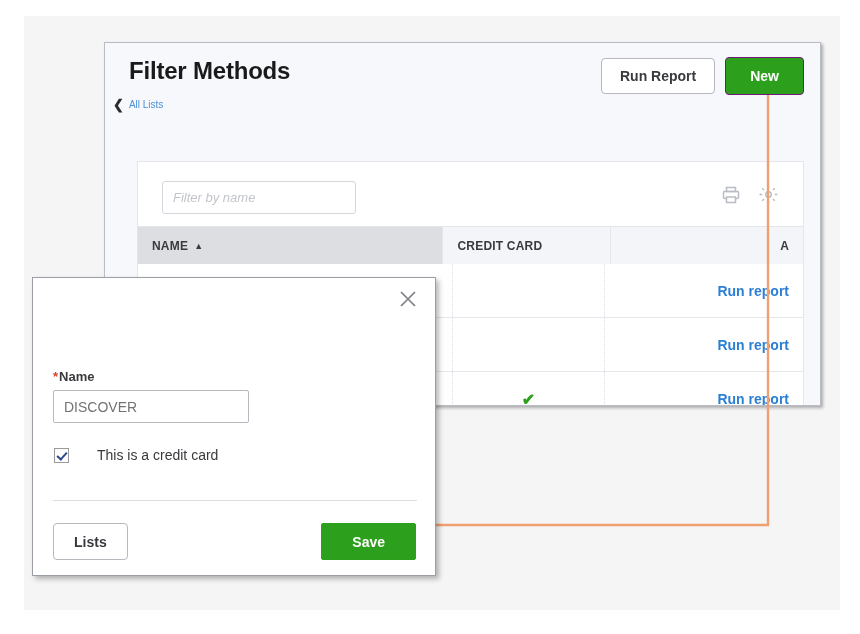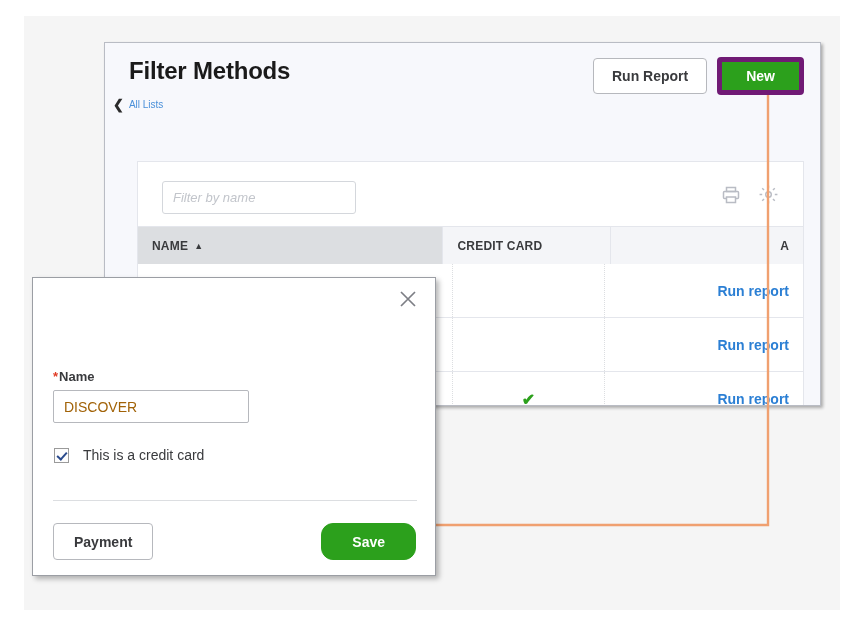--- a/index.html
+++ b/index.html
@@ -109,21 +109,21 @@
   }
   .btn-outline {
     background: #ffffff;
     border: 1px solid #b6b8bd;
     color: #393a3d;
     height: 36px;
     padding: 0 18px;
   }
   .btn-green {
     background: #2ca01c;
-    border: 5px solid #701a75;
+    border: 1px solid #701a75;
     color: #ffffff;
     height: 38px;
     padding: 0 24px;
   }
 
   
   #list-card {
     position: absolute;
     left: 32px; top: 118px;
     width: 667px; height: 246px;
@@ -259,31 +259,31 @@
   }
   .req-star { color: #e03b24; font-weight: bold; margin-right: 1px; }
   .name-input {
     position: absolute;
     left: 20px; top: 112px;
     width: 196px; height: 33px;
     border: 1px solid #b6b8bd;
     border-radius: 2px;
     font-family: "Liberation Sans", sans-serif;
     font-size: 14px;
-    color: #a16207;
+    color: #737373;
     padding: 0 10px;
     background: #ffffff;
     outline: none;
   }
   .checkbox-row {
     position: absolute;
     left: 21px; top: 169px;
     display: flex;
     align-items: center;
-    gap: 14px;
+    gap: 28px;
     cursor: pointer;
   }
   .cbox {
     width: 15px; height: 15px;
     border: 1px solid #9a9a9a;
     background: #fdfdfd;
     position: relative;
     flex: 0 0 auto;
   }
   .cbox::after {
@@ -326,21 +326,21 @@
   .btn-save {
     position: absolute;
     right: 21px; top: 5px;
     height: 37px;
     padding: 0 30px;
     background: #2ca01c;
     border: 1px solid #2ca01c;
     color: #ffffff;
     font-size: 14px;
     font-weight: bold;
-    border-radius: 12px;
+    border-radius: 2px;
     cursor: pointer;
   }
 </style>
 </head>
 <body>
 
 <div id="canvas"></div>
 <div id="white-margin-top"></div>
 <div id="white-margin-left"></div>
 <div id="white-margin-right"></div>
@@ -453,16 +453,16 @@
   <input class="name-input" type="text" value="DISCOVER" style="">
 
   <div class="checkbox-row">
     <span class="cbox"></span>
     <span class="cbox-label">This is a credit card</span>
   </div>
 
   <div class="modal-divider"></div>
 
   <div class="modal-footer">
-    <button class="btn-cancel">Payment</button>
+    <button class="btn-cancel">Lists</button>
     <button class="btn-save">Save</button>
   </div>
 </div>
 
 </body></html>

